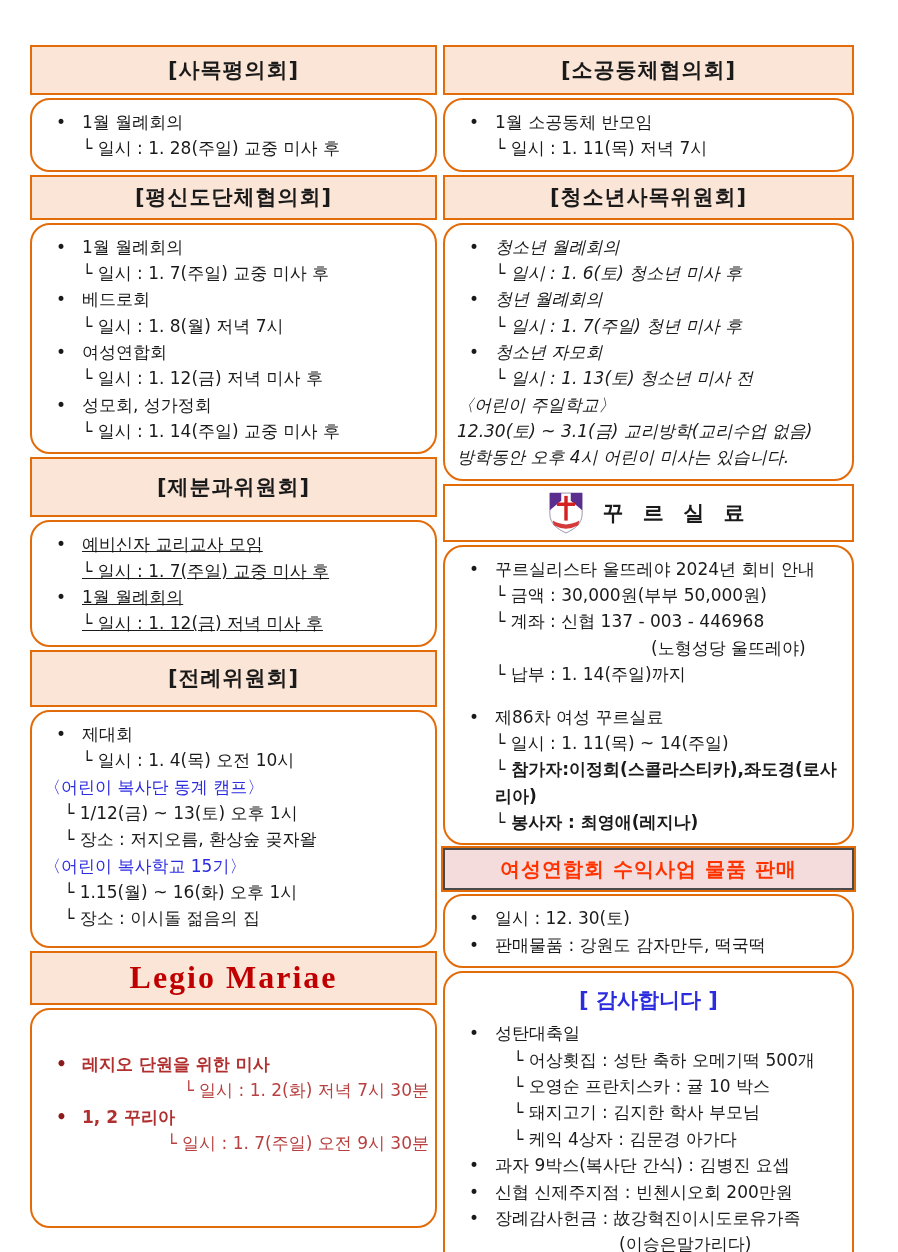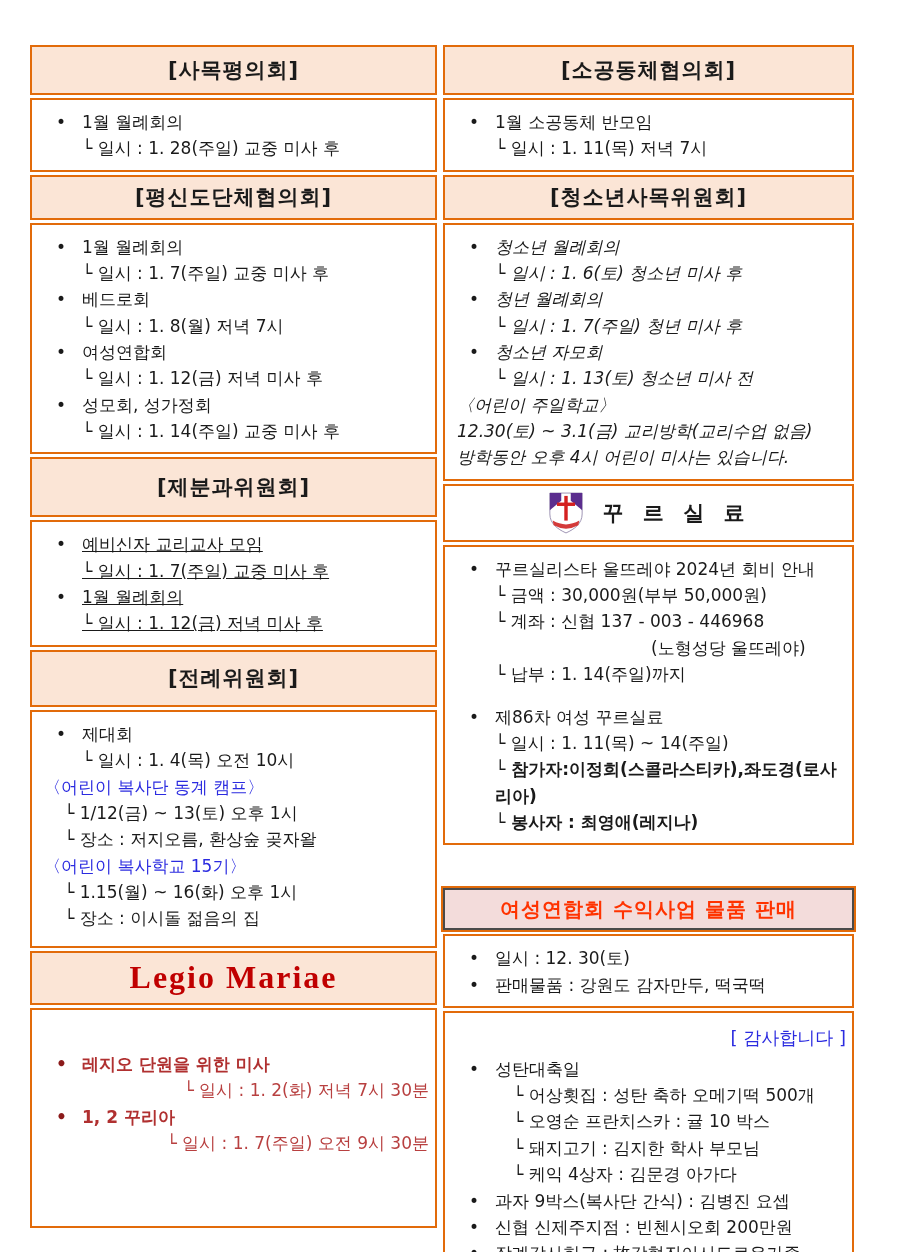--- a/index.html
+++ b/index.html
@@ -4,32 +4,32 @@
 <style>
   html,body{margin:0;padding:0;background:#fff;}
   body{font-family:"DejaVu Sans","Liberation Sans",sans-serif;color:#1a1a1a;}
   .page{position:relative;width:898px;height:1252px;background:#fff;overflow:hidden;padding-left:12px;}
   .col{position:absolute;top:45px;display:flex;flex-direction:column;}
   .col-left{left:30px;width:407px;}
   .col-right{left:443px;width:411px;}
   .sec{border:2.5px solid #E26B0A;background:#fff;margin-bottom:3px;box-sizing:border-box;}
   .sec-header{background:#FBE5D6;display:flex;align-items:center;justify-content:center;
               font-weight:bold;font-size:21px;letter-spacing:1px;}
-  .sec-content{padding:9px 6px 8px 6px;font-size:17px;line-height:1.55;}
+  .sec-content{padding:9px 6px 8px 6px;font-size:17px;line-height:1.55;border-radius:20px;}
   .ln{white-space:pre-wrap;}
   .ln.bullet{padding-left:16px;position:relative;}
   .ln.bullet::before{content:"•";position:absolute;left:16px;}
   .ln.bullet{padding-left:44px;}
   .ln.bullet::before{left:18px;}
   .ln.sub{padding-left:44px;}
   .ln.sub-sm{padding-left:26px;}
   .ln.sub-bold{padding-left:44px;font-weight:bold;}
   .ln.plain{padding-left:6px;}
   .ln.blue{padding-left:6px;color:#2B2BE0;}
-  .ln.center-blue{text-align:right;color:#2B2BE0;font-weight:normal;font-size:18px;padding:2px 0 4px 0;}
+  .ln.center-blue{text-align:center;color:#2B2BE0;font-weight:bold;font-size:21px;padding:2px 0 4px 0;}
   .ln.bullet-red{padding-left:44px;position:relative;color:#B03030;font-weight:bold;}
   .ln.bullet-red::before{content:"•";position:absolute;left:18px;color:#8B1A1A;}
   .ln.sub-red{padding-left:44px;color:#B84040;text-align:right;}
   .ln.deep{padding-left:62px;}
   .ln.cont2{padding-left:200px;}
   .ln.cont{padding-left:168px;}
   .ln.spacer{height:16px;}
   .legio-title{font-family:"Liberation Serif","DejaVu Serif",serif;color:#C00000;
                font-size:32px;font-weight:bold;letter-spacing:2px;}
   .cursillo-header{background:#fff;display:flex;align-items:center;justify-content:center;
@@ -136,21 +136,21 @@
         <div class="ln sub">└ 계좌 : 신협 137 - 003 - 446968</div>
         <div class="ln cont2">(노형성당 울뜨레야)</div>
         <div class="ln sub">└ 납부 : 1. 14(주일)까지</div>
         <div class="ln spacer"></div>
         <div class="ln bullet">제86차 여성 꾸르실료</div>
         <div class="ln sub">└ 일시 : 1. 11(목) ~ 14(주일)</div>
         <div class="ln sub-bold">└ 참가자:이정희(스콜라스티카),좌도경(로사리아)</div>
         <div class="ln sub-bold">└ 봉사자 : 최영애(레지나)</div>
       </div>
 
-    <div class="pink-header" style="min-height:42px;margin-top:40px;">여성연합회 수익사업 물품 판매</div>
+    <div class="pink-header" style="min-height:42px;">여성연합회 수익사업 물품 판매</div>
     <div class="sec sec-content" style="min-height:68px;">
         <div class="ln bullet">일시 : 12. 30(토)</div>
         <div class="ln bullet">판매물품 : 강원도 감자만두, 떡국떡</div>
       </div>
 
     <div class="sec sec-content" style="min-height:323px;">
         <div class="ln center-blue">[ 감사합니다 ]</div>
         <div class="ln bullet">성탄대축일</div>
         <div class="ln deep">└ 어상횟집 : 성탄 축하 오메기떡 500개</div>
         <div class="ln deep">└ 오영순 프란치스카 : 귤 10 박스</div>

